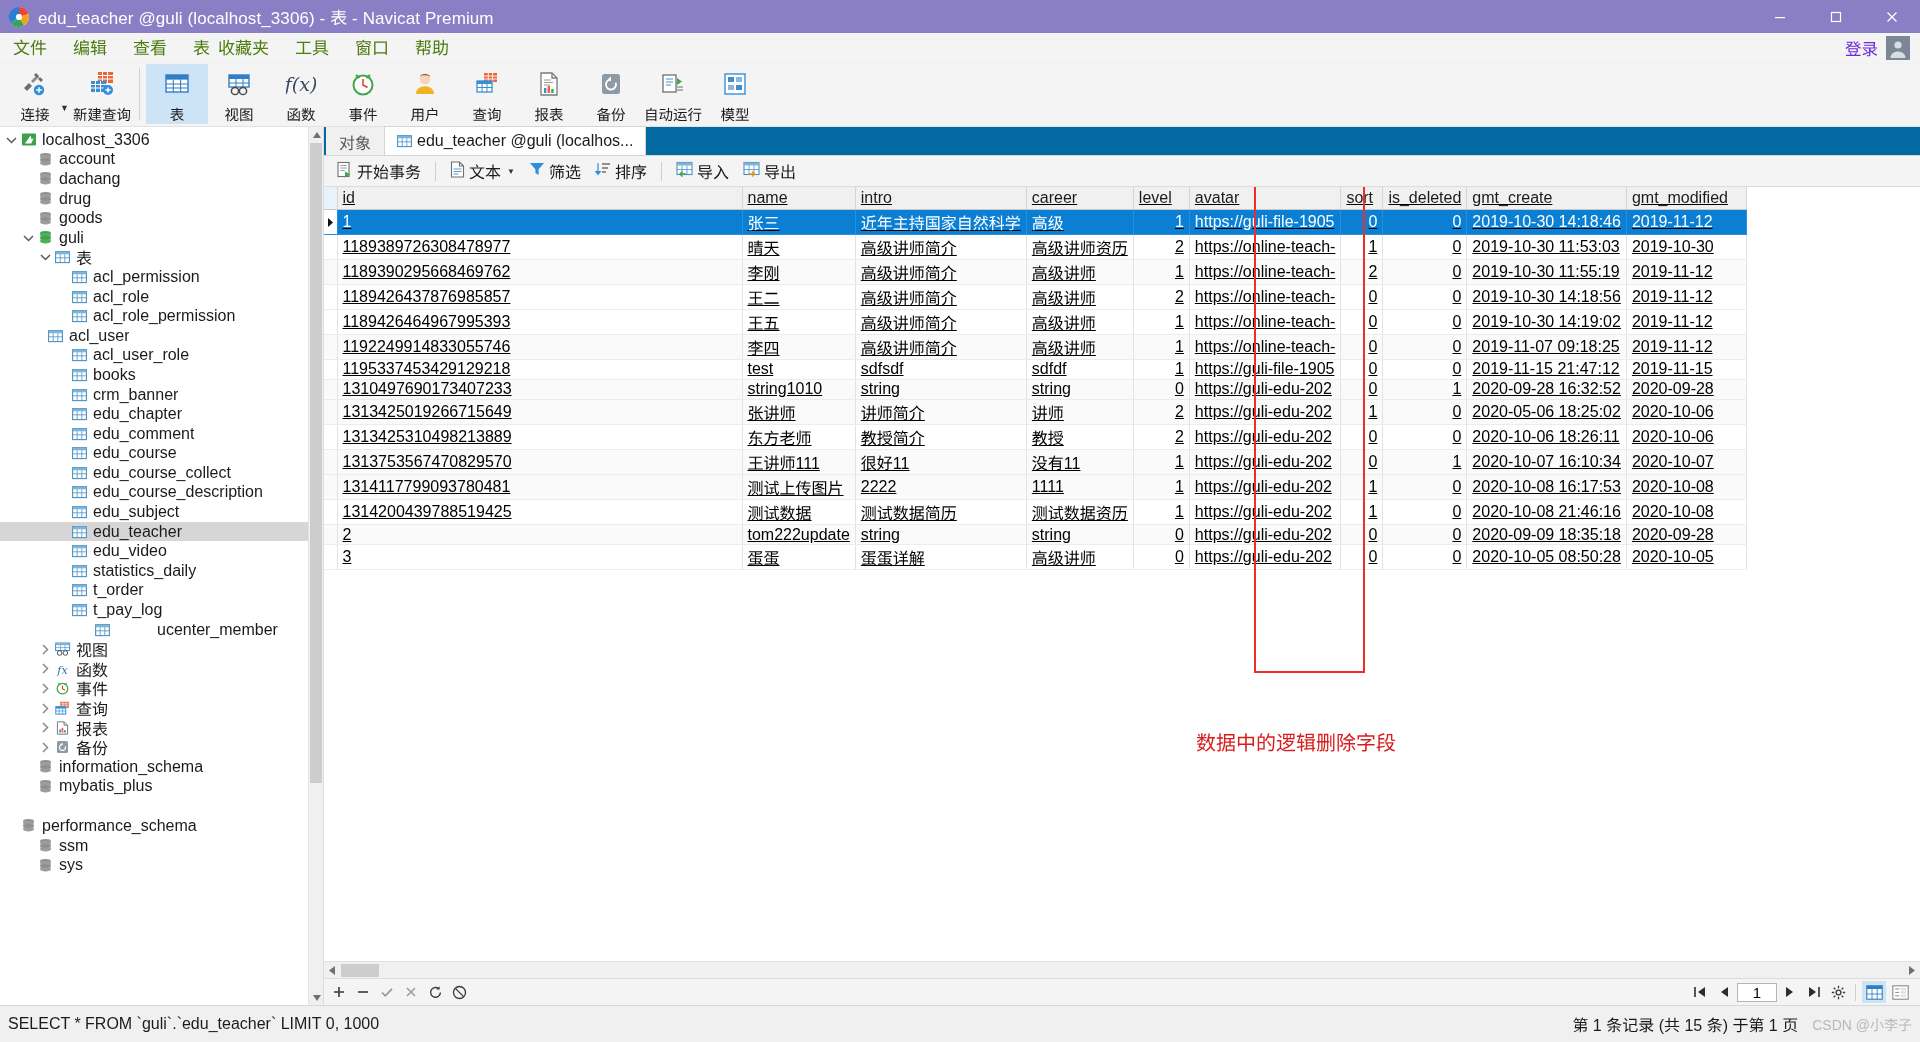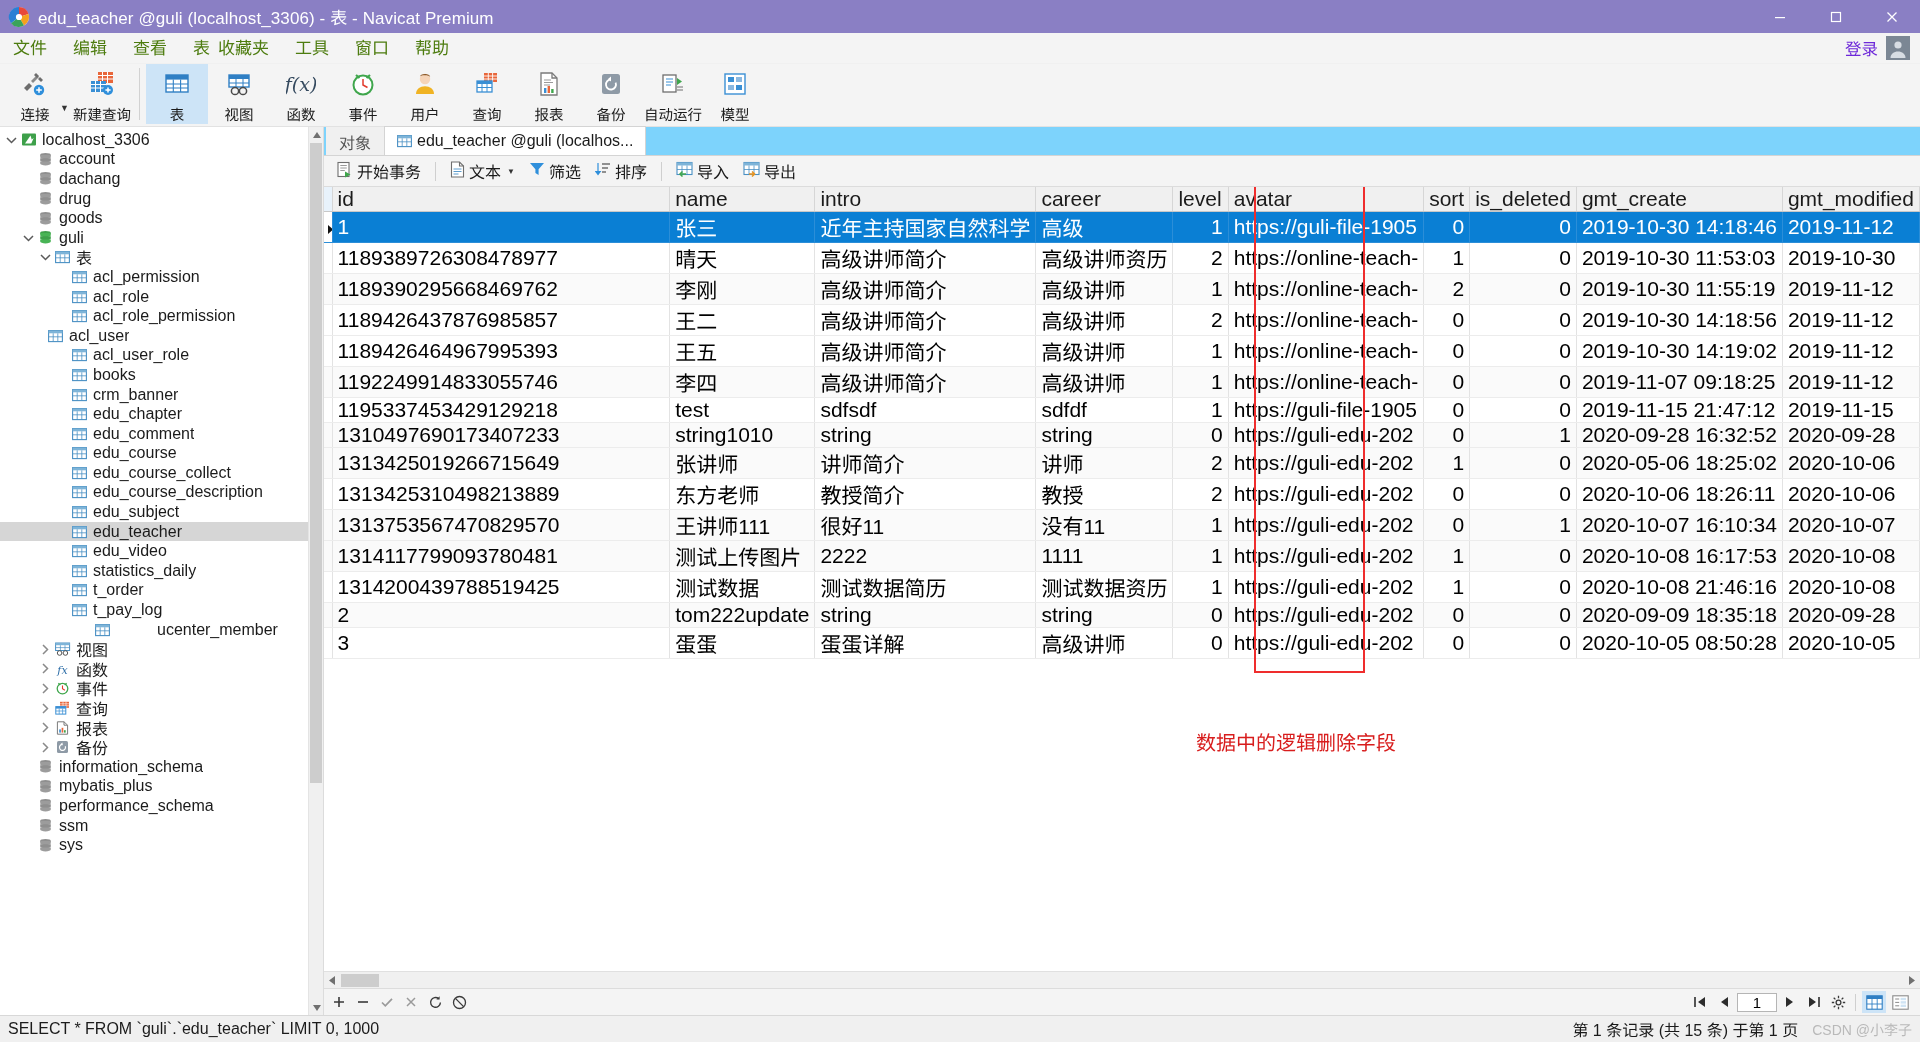--- a/index.html
+++ b/index.html
@@ -81,21 +81,21 @@
     position: absolute; right: 0; top: 0; width: 15px; height: 100%;
     background: #f0f0f0; border-left: 1px solid #e4e4e4;
   }
   .sb-thumb { position: absolute; left: 1px; width: 12px; background: #cdcdcd; border-radius: 0; }
   .sb-arrow { position:absolute; left:0; width:15px; height:15px; display:flex; align-items:center; justify-content:center; }
 
   
   .main { flex: 1; min-width: 0; display: flex; flex-direction: column; background: #fff; position: relative; }
 
   .tabbar {
-    height: 29px; background: #7dd3fc; display: flex; align-items: flex-end;
+    height: 29px; background: #0369a1; display: flex; align-items: flex-end;
     flex: none; border-bottom: 1px solid #d4d4d4; padding-left: 2px;
   }
   .tab {
     height: 28px; display: flex; align-items: center; padding: 0 12px; font-size: 16px;
     color: #555; background: #f0f0f0; border: 1px solid transparent; border-bottom: none;
     white-space: nowrap;
   }
   .tab.act {
     background: #ffffff; color: #1b1b1b; border-color: #d4d4d4;
     height: 29px; position: relative; z-index: 2;
@@ -108,21 +108,21 @@
   }
   .gt {
     display: flex; align-items: center; gap: 4px; padding: 2px 6px; font-size: 16px;
     color: #1b1b1b; white-space: nowrap; height: 25px;
   }
   .gt-sep { width: 1px; height: 19px; background: #cfcfcf; margin: 0 6px; flex: none; }
   .gt .caret { font-size: 8px; color: #333; margin-left: 2px; }
 
   
   .gridwrap { flex: 1; min-height: 0; position: relative; overflow: hidden; background: #fff; }
-  table.grid { border-collapse: collapse; table-layout: fixed; font-size: 21px; }
+  table.grid { border-collapse: collapse; table-layout: fixed; font-size: 16px; text-decoration: underline; }
   table.grid th {
     background: #f0f0f0; font-weight: normal; text-align: left;
     border-right: 1px solid #d6d6d6; border-bottom: 1px solid #c8c8c8;
     padding: 0 5px; height: 22px; color: #1b1b1b; white-space: nowrap; overflow: hidden;
   }
   table.grid th.rowh { background: #e8f2fb; border-right: 1px solid #d6d6d6; width: 13px; padding: 0; }
   table.grid td {
     border-right: 1px solid #e3e3e3; border-bottom: 1px solid #ececec;
     padding: 0 5px; height: 20.3px; color: #000; white-space: nowrap; overflow: hidden;
     vertical-align: middle;
@@ -158,21 +158,21 @@
     display: flex; align-items: center; flex: none; padding: 0 4px; gap: 2px;
   }
   .nb { width: 22px; height: 21px; display: flex; align-items: center; justify-content: center; }
   .nb-sep { width: 1px; height: 17px; background: #cfcfcf; margin: 0 4px; }
   .nb-right { margin-left: auto; display: flex; align-items: center; gap: 2px; padding-right: 4px; }
   .nbx { width: 24px; height: 22px; display: flex; align-items: center; justify-content: center; }
   .nbx.sel { background: #cde4f7; }
 
   
   .statusbar {
-    height: 27px; background: #f0f0f0; border-top: 1px solid #d8d8d8;
+    height: 37px; background: #f0f0f0; border-top: 1px solid #d8d8d8;
     display: flex; align-items: center; flex: none; font-size: 16px; color: #1b1b1b;
   }
   .statusbar .sql { padding-left: 8px; white-space: nowrap; }
   .statusbar .right { margin-left: auto; display: flex; align-items: center; gap: 14px; padding-right: 8px; white-space: nowrap; }
   .wm { color: #b9b9b9; font-size: 14px; }
 
   
   .pagebox {
     width: 40px; height: 19px; border: 1px solid #b5b5b5; background: #fff;
     display: flex; align-items: center; justify-content: center; font-size: 15px; color: #000;
@@ -804,21 +804,21 @@
             <span class="tico">
               <svg width="15" height="15" viewBox="0 0 15 15">
                 <ellipse cx="7.5" cy="3" rx="5.3" ry="1.9" fill="#8f8f8f"></ellipse>
                 <path d="M2.2 3v2.2c0 1 2.4 1.9 5.3 1.9s5.3-.9 5.3-1.9V3" fill="#9c9c9c"></path>
                 <path d="M2.2 6.2v2.2c0 1 2.4 1.9 5.3 1.9s5.3-.9 5.3-1.9V6.2" fill="#8f8f8f"></path>
                 <path d="M2.2 9.4v2.2c0 1 2.4 1.9 5.3 1.9s5.3-.9 5.3-1.9V9.4" fill="#9c9c9c"></path>
               </svg>
             </span>
             <span class="tlbl">mybatis_plus</span>
           </div>
-          <div class="trow" style="padding-left: 20px;">
+          <div class="trow" style="padding-left: 3px; margin-top: 20px;">
             <span class="tw"></span>
             <span class="tico">
               <svg width="15" height="15" viewBox="0 0 15 15">
                 <ellipse cx="7.5" cy="3" rx="5.3" ry="1.9" fill="#8f8f8f"></ellipse>
                 <path d="M2.2 3v2.2c0 1 2.4 1.9 5.3 1.9s5.3-.9 5.3-1.9V3" fill="#9c9c9c"></path>
                 <path d="M2.2 6.2v2.2c0 1 2.4 1.9 5.3 1.9s5.3-.9 5.3-1.9V6.2" fill="#8f8f8f"></path>
                 <path d="M2.2 9.4v2.2c0 1 2.4 1.9 5.3 1.9s5.3-.9 5.3-1.9V9.4" fill="#9c9c9c"></path>
               </svg>
             </span>
             <span class="tlbl">performance_schema</span>

